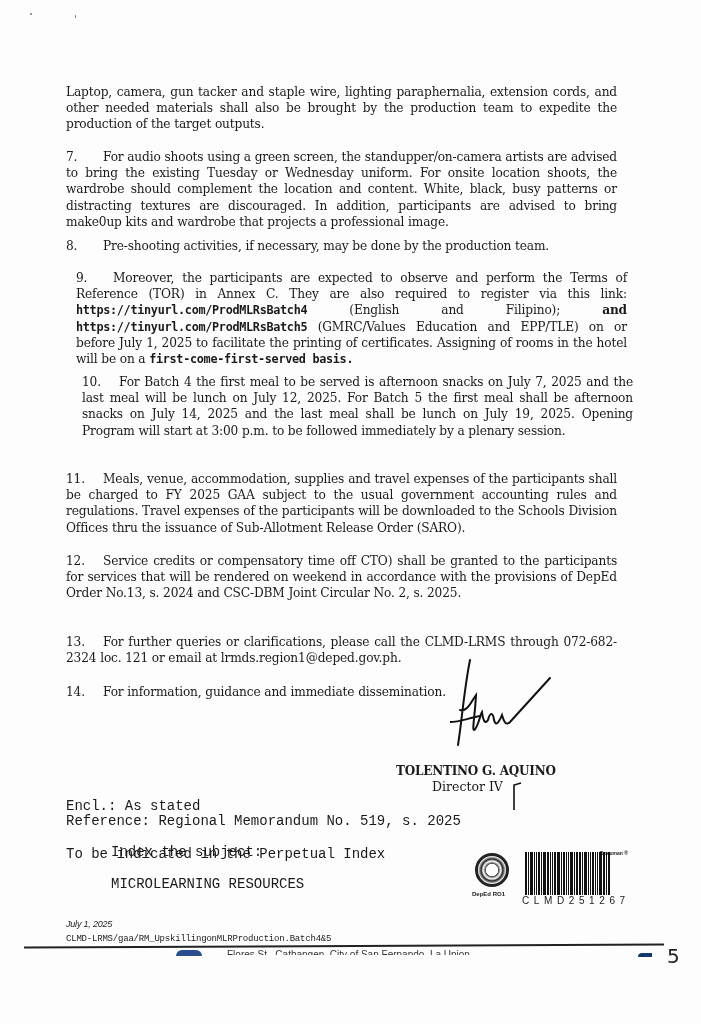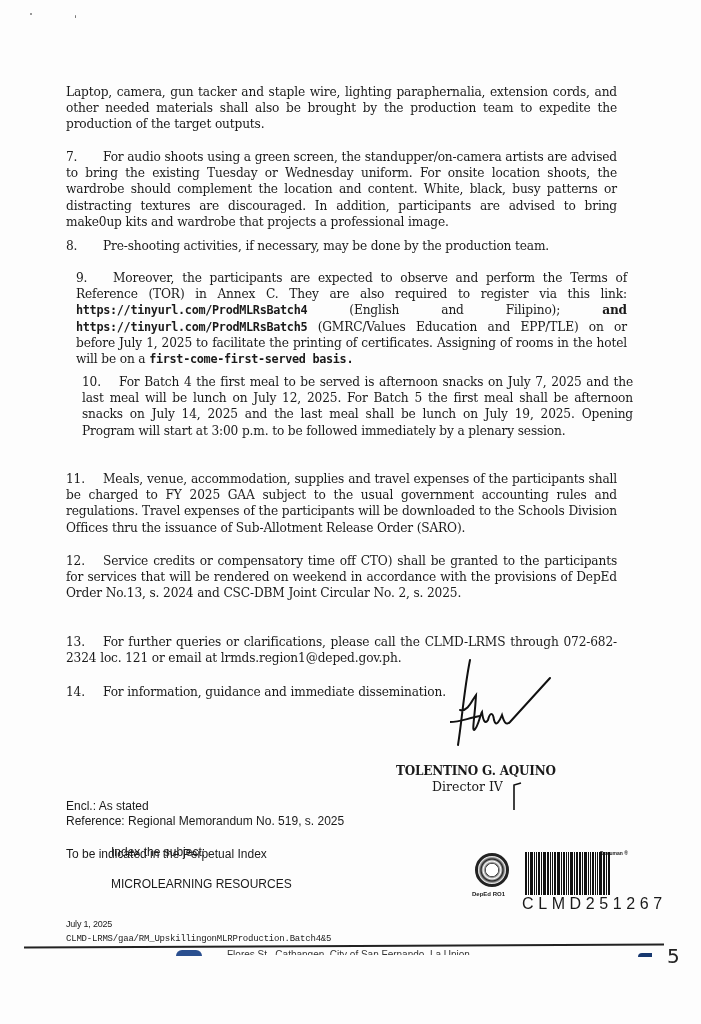--- a/index.html
+++ b/index.html
@@ -5,31 +5,31 @@
   html, body { margin: 0; padding: 0; background: #ffffff; }
   body { width: 701px; height: 1024px; position: relative; overflow: hidden; color: #1a1a1a; }
   .page { position: absolute; left: 0; top: 0; width: 701px; height: 1024px; background: #fdfdfd; }
   .speck { position: absolute; width: 2px; height: 2px; background: #777; border-radius: 1px; }
   .para { position: absolute; left: 66px; width: 551px; font-family: "DejaVu Serif", serif; font-size: 12.2px; line-height: 16.2px; text-align: justify; letter-spacing: -0.15px; }
   .para .num { display: inline-block; width: 37px; }
   .para b { font-weight: bold; }
   .mono-bold { font-family: "DejaVu Sans Mono", monospace; font-weight: bold; font-size: 11.8px; letter-spacing: -0.3px; }
   .sig-name { position: absolute; left: 396px; top: 764px; font-family: "DejaVu Serif", serif; font-weight: bold; font-size: 12px; letter-spacing: -0.2px; }
   .sig-title { position: absolute; left: 432px; top: 779px; font-family: "DejaVu Serif", serif; font-size: 12.5px; }
-  .closing { position: absolute; left: 66px; font-family: Liberation Sans, sans-serif; font-size: 12px; line-height: 16px; }
+  .closing { position: absolute; left: 66px; font-family: Liberation Mono, monospace; font-size: 14px; line-height: 16px; }
   .small { position: absolute; left: 66px; font-family: "Liberation Sans", sans-serif; font-size: 9px; letter-spacing: -0.2px; }
   .footer-line { position: absolute; left: 24px; top: 945px; width: 640px; height: 2px; background: #222; transform: rotate(-0.25deg); }
   .footer-text { position: absolute; left: 227px; top: 949px; font-family: "Liberation Sans", sans-serif; font-size: 10px; color: #333; height: 6px; overflow: hidden; line-height: 12px; text-decoration: underline; }
   .page-num { position: absolute; left: 667px; top: 944px; font-family: "DejaVu Sans", sans-serif; font-size: 20px; color: #222; }
   .barcode-box { position: absolute; left: 467px; top: 848px; width: 190px; height: 65px; }
   .seal { position: absolute; left: 8px; top: 5px; width: 34px; height: 34px; border-radius: 50%; border: 3px solid #222; box-sizing: border-box; background: radial-gradient(circle, #fff 30%, #444 32%, #fff 45%, #222 55%, #fff 70%); }
   .seal-label { position: absolute; left: 5px; top: 43px; font-family: "Liberation Sans", sans-serif; font-weight: bold; font-size: 6px; }
   .bars { position: absolute; left: 58px; top: 4px; width: 108px; height: 43px; display: flex; gap: 1px; }
   .bars span { display: block; background: #111; height: 100%; }
-  .bar-code-text { position: absolute; left: 55px; top: 47px; font-family: "Liberation Sans", sans-serif; font-size: 16px; letter-spacing: 4.6px; }
+  .bar-code-text { position: absolute; left: 55px; top: 47px; font-family: "Liberation Sans", sans-serif; font-size: 10px; letter-spacing: 4.6px; }
   .bar-brand { position: absolute; left: 133px; top: 2px; font-family: "Liberation Sans", sans-serif; font-size: 5px; font-weight: bold; }
   .footer-logo { position: absolute; left: 176px; top: 950px; width: 26px; height: 6px; background: #2a4f8f; border-radius: 12px 12px 0 0; }
   .footer-mark { position: absolute; left: 638px; top: 953px; width: 14px; height: 4px; background: #17386f; border-radius: 6px 0 0 0; }
 </style>
 </head>
 <body>
 
 <div class="page">
   <div class="speck" style="left:30px;top:13px;"></div>
   <div class="speck" style="left:75px;top:15px;width:1px;height:3px;"></div>
@@ -84,21 +84,21 @@
   <svg style="position:absolute;left:511px;top:781px;" width="12" height="30">
     <path d="M3 29 L3 4 L10 2" stroke="#111" stroke-width="1.6" fill="none"></path>
   </svg>
 
   <div class="closing" style="top:798px;">Encl.: As stated</div>
   <div class="closing" style="top:813px;">Reference: Regional Memorandum No. 519, s. 2025</div>
   <div class="closing" style="top:829px;margin-top:17px;">To be indicated in the Perpetual Index</div>
   <div class="closing" style="top:844px;left:111px;">Index the subject:</div>
   <div class="closing" style="top:876px;left:111px;">MICROLEARNING RESOURCES</div>
   <div class="small" style="top:934px;font-family:Liberation Mono, monospace;">CLMD-LRMS/gaa/RM_UpskillingonMLRProduction.Batch4&amp;5</div>
-  <div class="small" style="top:919px;">July 1, 2025</div>
+  <div class="small" style="top:919px;font-style:italic;">July 1, 2025</div>
 
   <div class="barcode-box">
     <div class="seal"></div>
     <div class="seal-label">DepEd RO1</div>
     <div class="bar-brand">Documan ®</div>
     <div class="bars" id="bars">
         <span style="width: 2px;"></span>
         <span style="width: 1px;"></span>
         <span style="width: 3px;"></span>
         <span style="width: 1px;"></span>

